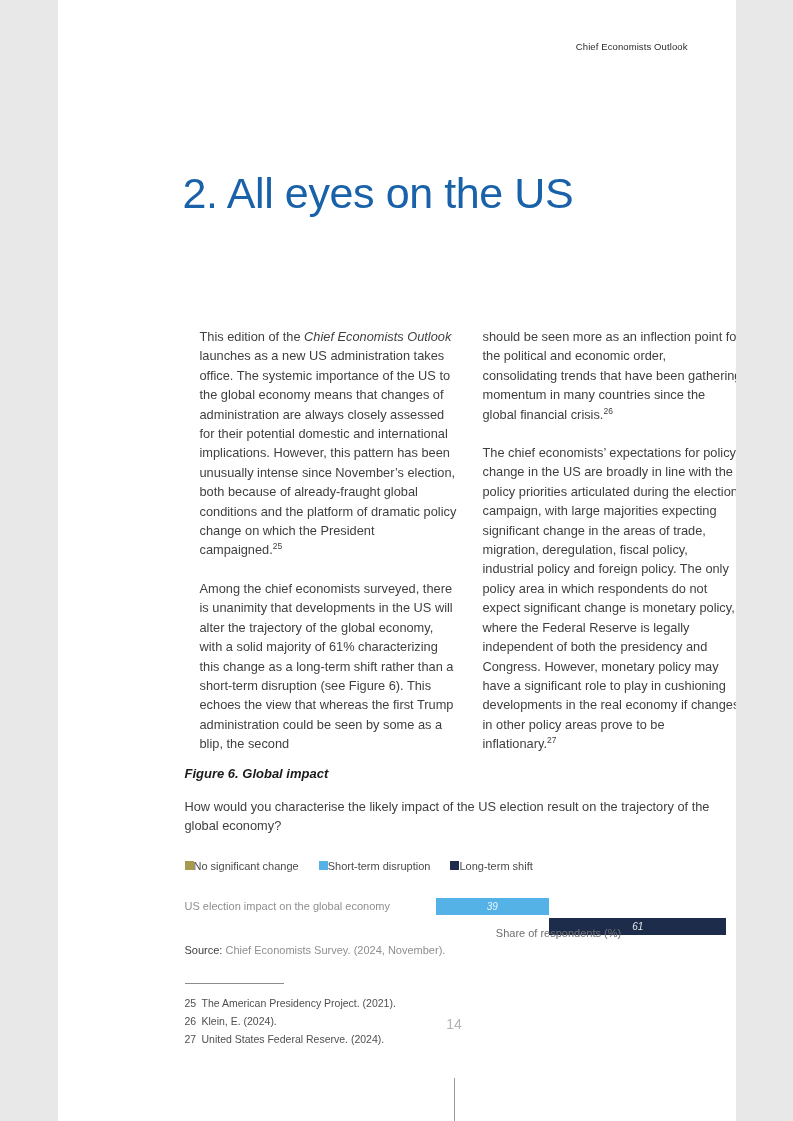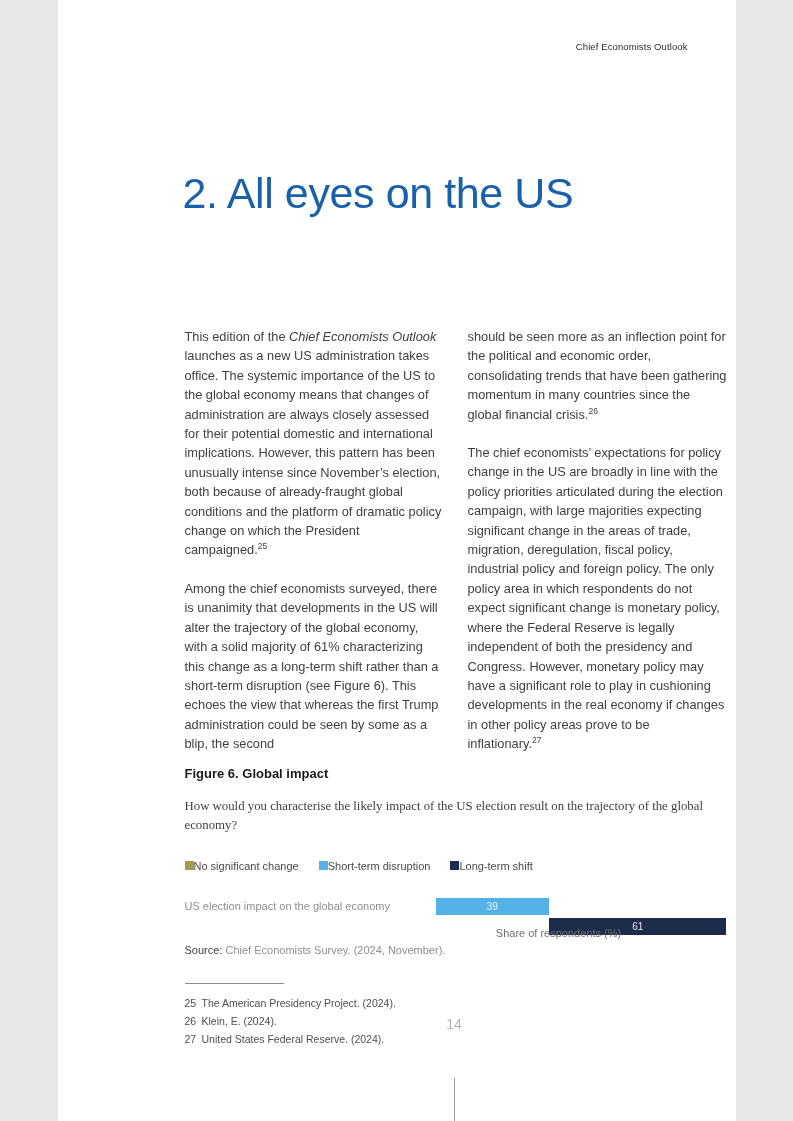--- a/index.html
+++ b/index.html
@@ -13,41 +13,41 @@
   }
   .doc-header{
     position:absolute;top:41px;right:48px;
     font-size:9.5px;color:#2b2b2b;letter-spacing:0.1px;
   }
   .page-title{
     position:absolute;top:140px;left:125px;
     font-size:43px;color:#1961a8;font-weight:400;letter-spacing:-0.4px;
   }
   .body-cols{
-    position:absolute;top:327px;left:127px;width:542px;
+    position:absolute;top:327px;left:142px;width:542px;
     display:flex;gap:24px;
   }
   .col{width:263px;}
   .para{
     margin:0 0 19px 0;
     font-size:12.8px;line-height:19.4px;color:#3f3f3f;
   }
   .para em{font-style:italic;}
   sup.fn{font-size:8.5px;line-height:0;vertical-align:super;}
   .figure{position:absolute;top:766px;left:127px;width:542px;}
-  .fig-title{font-size:13px;font-weight:bold;color:#1a1a1a;margin:0 0 16px 0;}
-  .fig-question{font-size:12.8px;line-height:19.4px;color:#3f3f3f;width:530px;margin:0 0 24px 0;font-family:Liberation Serif, serif;}
+  .fig-title{font-size:13px;font-weight:bold;color:#1a1a1a;margin:0 0 16px 0;font-style:italic;}
+  .fig-question{font-size:12.8px;line-height:19.4px;color:#3f3f3f;width:530px;margin:0 0 24px 0;}
   .legend{display:flex;align-items:center;gap:20px;margin:0 0 26px 0;}
   .legend-item{display:flex;align-items:center;}
   .legend-swatch{width:9px;height:9px;flex:0 0 auto;}
   .legend-label{font-size:11px;color:#4a4a4a;}
   .chart-row{display:flex;align-items:center;gap:42px;}
   .bar-label{width:209px;flex:0 0 auto;font-size:11px;color:#8f8f8f;}
   .stacked-bar{width:330px;height:17px;display:flex;}
-  .seg{height:100%;display:flex;align-items:center;justify-content:center;}
+  .seg{height:100%;display:flex;align-items:center;justify-content:center;font-style:italic;}
   .seg-label{font-size:10px;color:rgba(255,255,255,0.88);}
   .axis-label{margin:12px 0 0 209px;width:330px;text-align:center;font-size:11px;color:#6f6f6f;}
   .source-line{position:absolute;top:944px;left:127px;font-size:11px;}
   .source-label{font-weight:normal;color:#3d3d3d;}
   .source-text{color:#8e8e8e;}
   .footnote-rule{position:absolute;top:983px;left:127px;width:99px;border-top:1px solid #8c8c8c;}
   .footnotes{position:absolute;top:994px;left:127px;}
   .footnote{display:flex;font-size:10.5px;line-height:18px;color:#4f4f4f;}
   .footnote .fn-num{width:17px;flex:0 0 auto;}
   .page-number{
@@ -111,21 +111,21 @@
 
   <div class="source-line">
     <span class="source-label">Source:</span><span class="source-text"> Chief Economists Survey. (2024, November).</span>
   </div>
 
   <div class="footnote-rule"></div>
 
   <div class="footnotes">
     <div class="footnote">
       <span class="fn-num">25</span>
-      <span class="fn-text">The American Presidency Project. (2024).</span>
+      <span class="fn-text">The American Presidency Project. (2021).</span>
     </div>
     <div class="footnote">
       <span class="fn-num">26</span>
       <span class="fn-text">Klein, E. (2024).</span>
     </div>
     <div class="footnote">
       <span class="fn-num">27</span>
       <span class="fn-text">United States Federal Reserve. (2024).</span>
     </div>
   </div>

